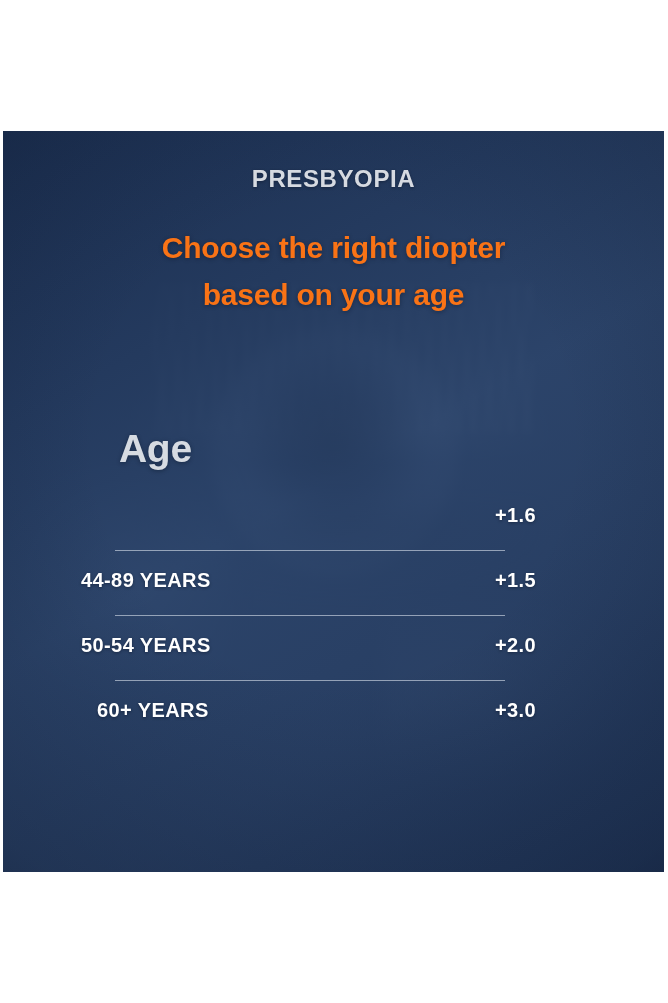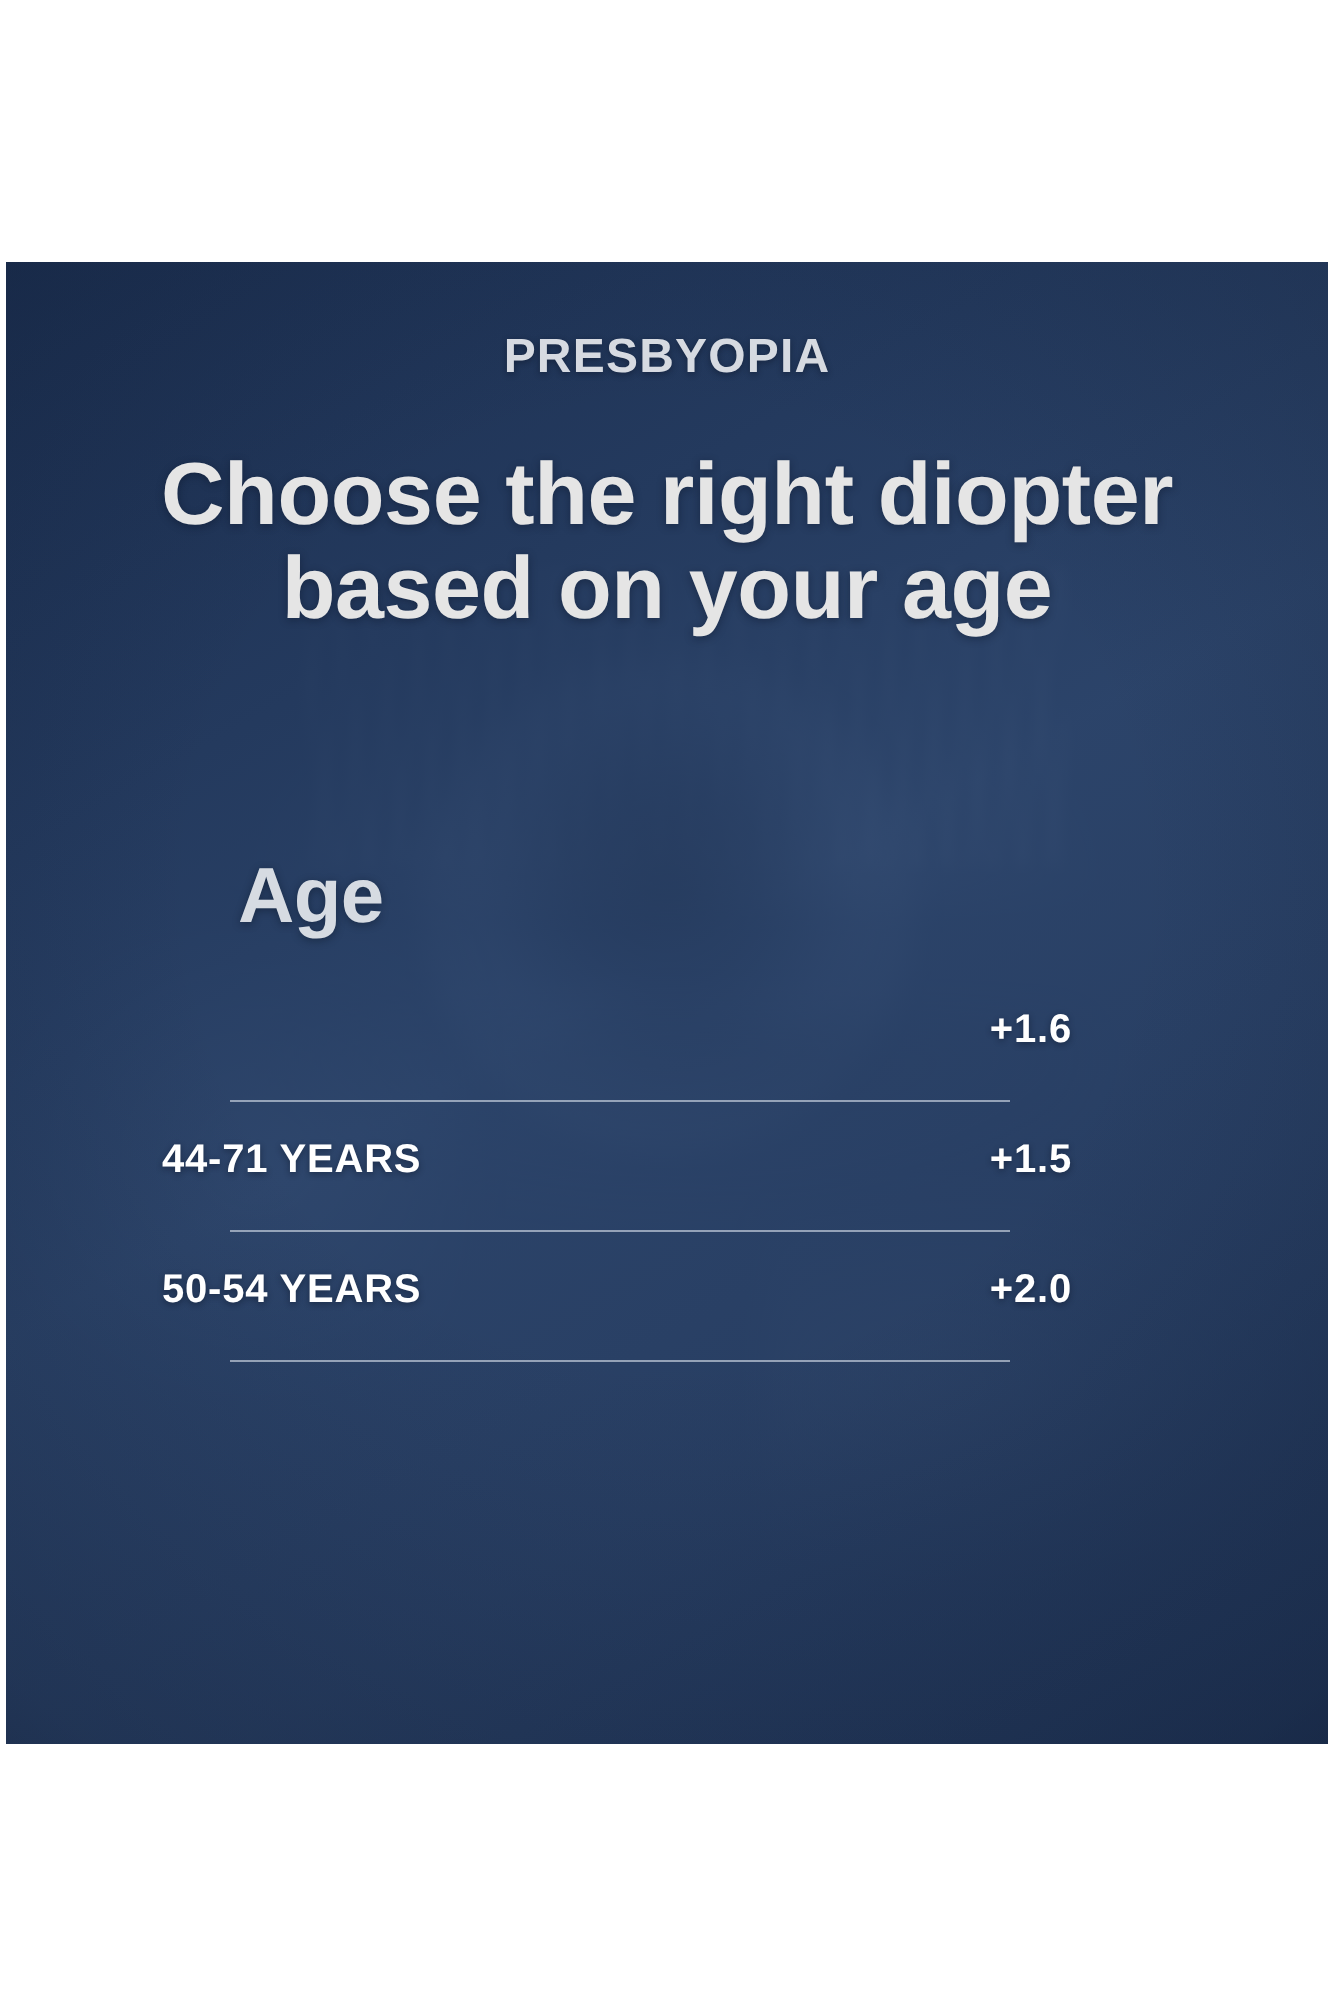--- a/index.html
+++ b/index.html
@@ -165,22 +165,22 @@
     font-weight: bold;
     letter-spacing: .6px;
     text-shadow: 0 1px 3px rgba(8,16,32,.45);
   }
 
   .headline {
     position: absolute;
     left: 26px; right: 26px;
     top: 93px;
     text-align: center;
-    color: #e5e5e5;
-    font-size: 44px;
+    color: #f97316;
+    font-size: 30px;
     font-weight: bold;
     line-height: 47px;
     letter-spacing: -.2px;
     text-shadow: 0 1px 4px rgba(8,16,32,.40);
   }
   .headline .l2 { display: block; }
 
   
   .table-head {
     position: absolute;
@@ -262,29 +262,33 @@
     </div>
 
     <div class="rows">
 
       <div class="row">
         <span class="dpt">+1.6</span>
         <span class="rule"></span>
       </div>
 
       <div class="row">
-        <span class="age">44-71 YEARS</span>
+        <span class="age">44-89 YEARS</span>
         <span class="dpt">+1.5</span>
         <span class="rule"></span>
       </div>
 
       <div class="row">
         <span class="age">50-54 YEARS</span>
         <span class="dpt">+2.0</span>
         <span class="rule"></span>
       </div>
 
 
+      <div class="row last">
+        <span class="age">60+ YEARS</span>
+        <span class="dpt">+3.0</span>
+      </div>
 
     </div>
 
   </div>
 </div>
 
 </body></html>

